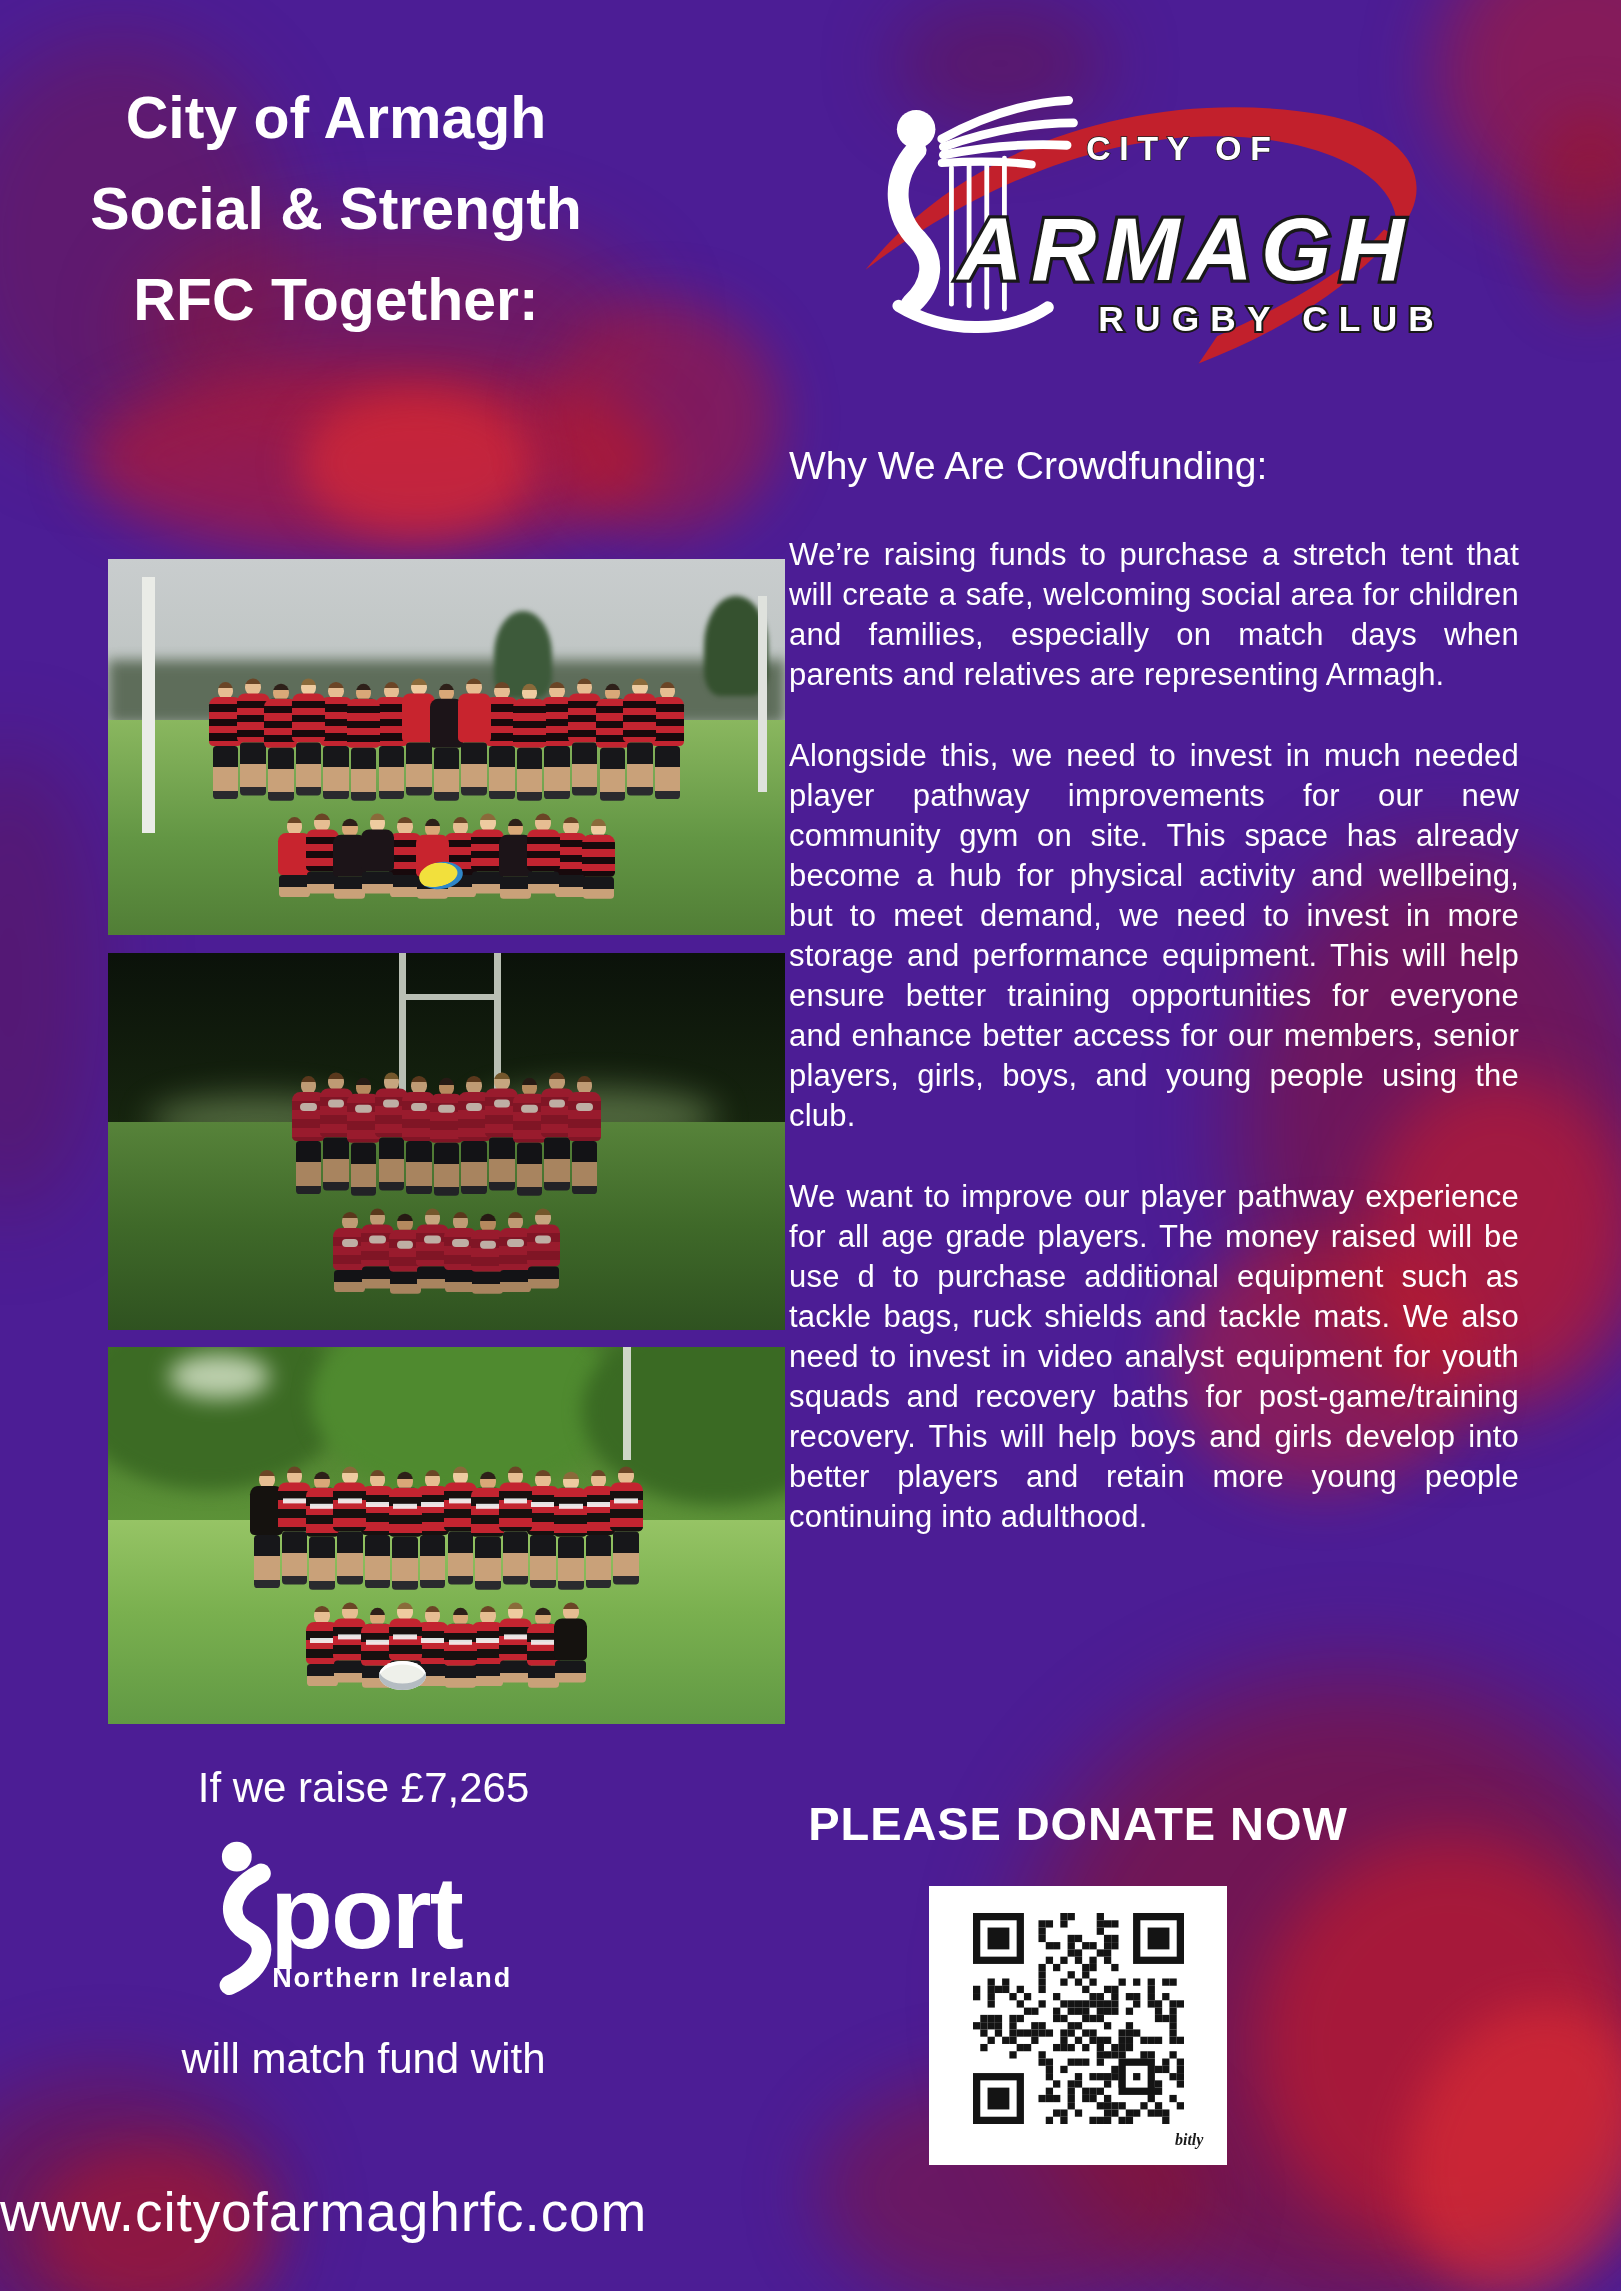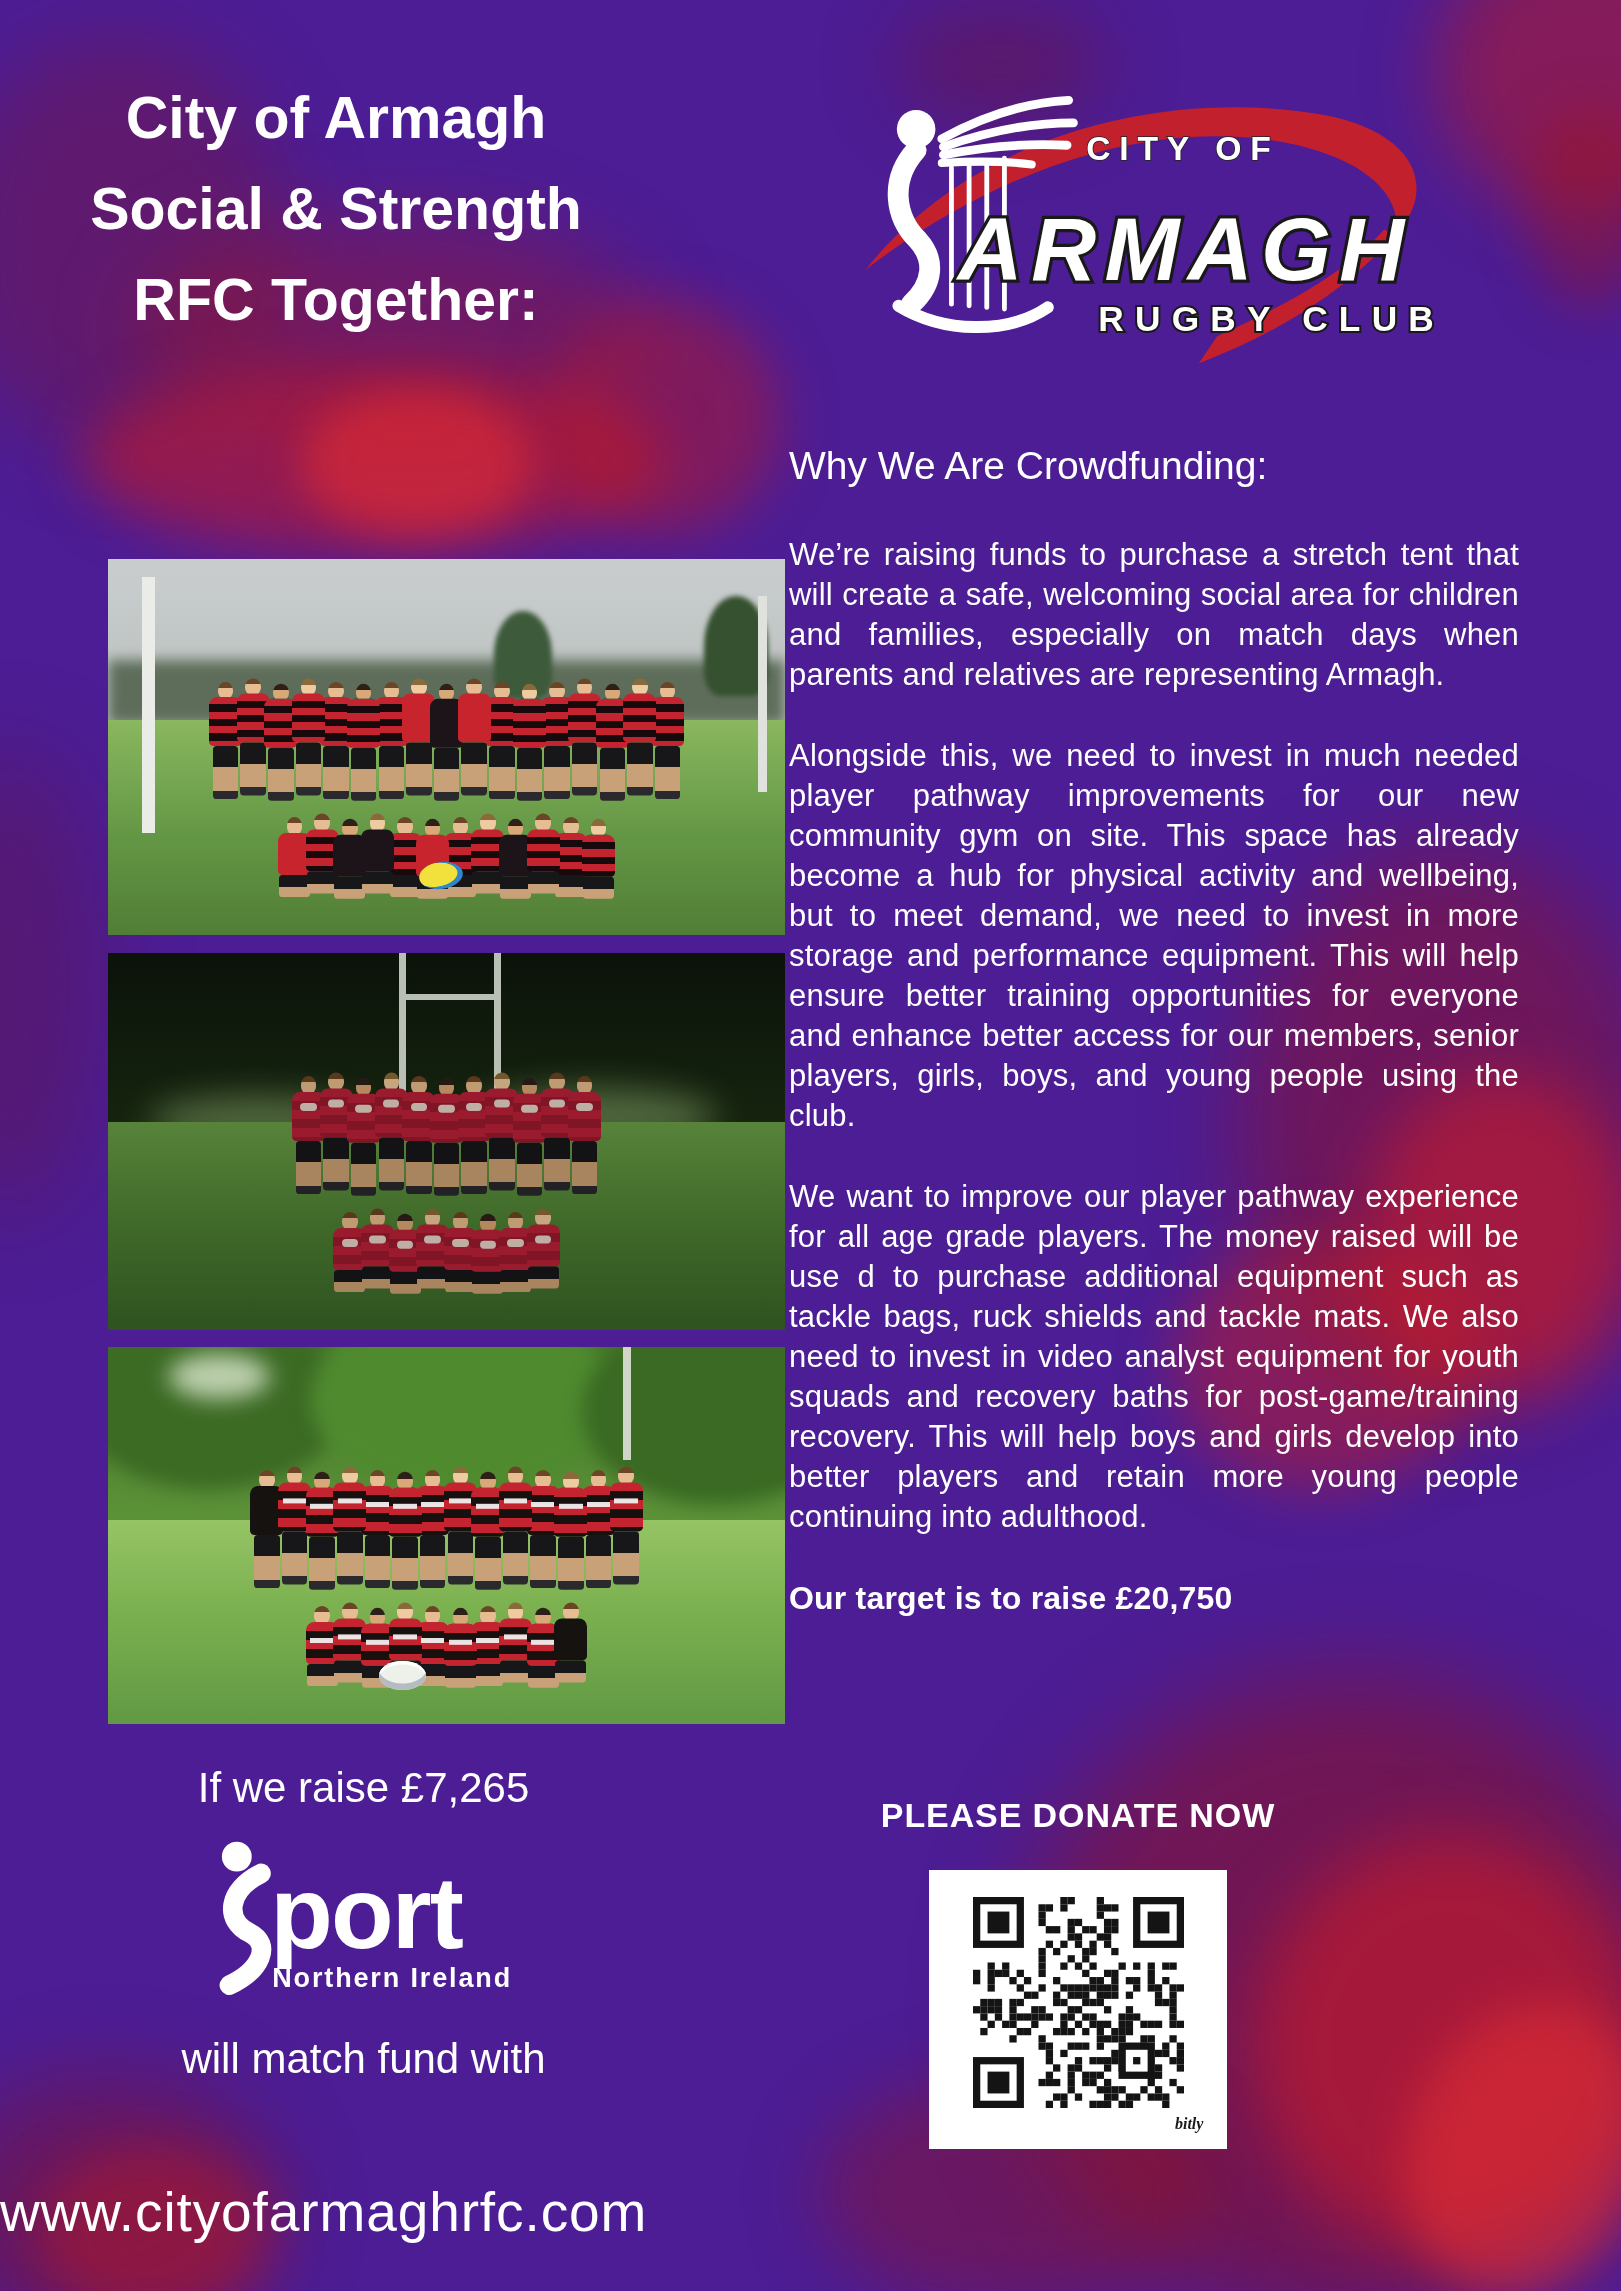--- a/index.html
+++ b/index.html
@@ -110,21 +110,21 @@
         margin:16.4px auto 0;opacity:.92;}
 
   
   .match{position:absolute;left:91px;top:1764px;width:545px;z-index:2;text-align:center;}
   .match .intro{font-size:42px;margin-bottom:25.5px;}
   .match .sni{width:327px;height:177px;margin:0 auto 12.7px auto;}
   .match .line{font-size:42px;line-height:58px;}
 
   
   .donate{position:absolute;left:800px;top:1796px;width:556px;z-index:2;text-align:center;}
-  .donate h3{margin:0;font-size:34px;font-weight:bold;letter-spacing:0.9px;}
+  .donate h3{margin:0;font-size:47px;font-weight:bold;letter-spacing:0.9px;}
   .qrbox{position:relative;width:298px;height:279px;background:#fff;margin:35px auto 0 auto;}
   .qrbox svg{position:absolute;left:44px;top:27px;}
   .bitly{position:absolute;right:23.6px;bottom:16px;color:#1a1a1a;font-size:16px;
          font-family:"Liberation Serif",serif;font-style:italic;font-weight:bold;}
 
   
   .site{position:absolute;left:0;right:0;top:2180px;z-index:2;
         font-size:55px;font-weight:400;letter-spacing:0.9px;}
 </style>
 </head>
@@ -183,21 +183,20 @@
       <text x="170" y="268" font-family="Liberation Sans, sans-serif" font-size="112" font-weight="bold" font-style="italic" letter-spacing="4" textLength="560" fill="#ffffff" stroke="#191919" stroke-width="8" paint-order="stroke">ARMAGH</text>
       <text x="345" y="332" font-family="Liberation Sans, sans-serif" font-size="44" font-weight="bold" letter-spacing="12" textLength="430" fill="#ffffff" stroke="#191919" stroke-width="5" paint-order="stroke">RUGBY CLUB</text>
     </svg>
   </div>
 
   <main class="col">
     <h2>Why We Are Crowdfunding:</h2>
     <p>We’re raising funds to purchase a stretch tent that will create a safe, welcoming social area for children and families, especially on match days when parents and relatives are representing Armagh.</p>
     <p>Alongside this, we need to invest in much needed player pathway improvements for our new community gym on site. This space has already become a hub for physical activity and wellbeing, but to meet demand, we need to invest in more storage and performance equipment. This will help ensure better training opportunities for everyone and enhance better access for our members, senior players, girls, boys, and young people using the club.</p>
     <p>We want to improve our player pathway experience for all age grade players. The money raised will be use d to purchase additional equipment such as tackle bags, ruck shields and tackle mats. We also need to invest in video analyst equipment for youth squads and recovery baths for post-game/training recovery. This will help boys and girls develop into better players and retain more young people continuing into adulthood.</p>
-    <p class="target">Our target is to raise £20,750</p>
   </main>
 
   <figure id="photo1" class="photo day">
     <div class="sky"></div>
     <div class="trees"></div>
     <div class="tree1"></div>
     <div class="tree2"></div>
     <div class="grass"></div>
     <div class="postL"></div>
     <div class="postR"></div>

